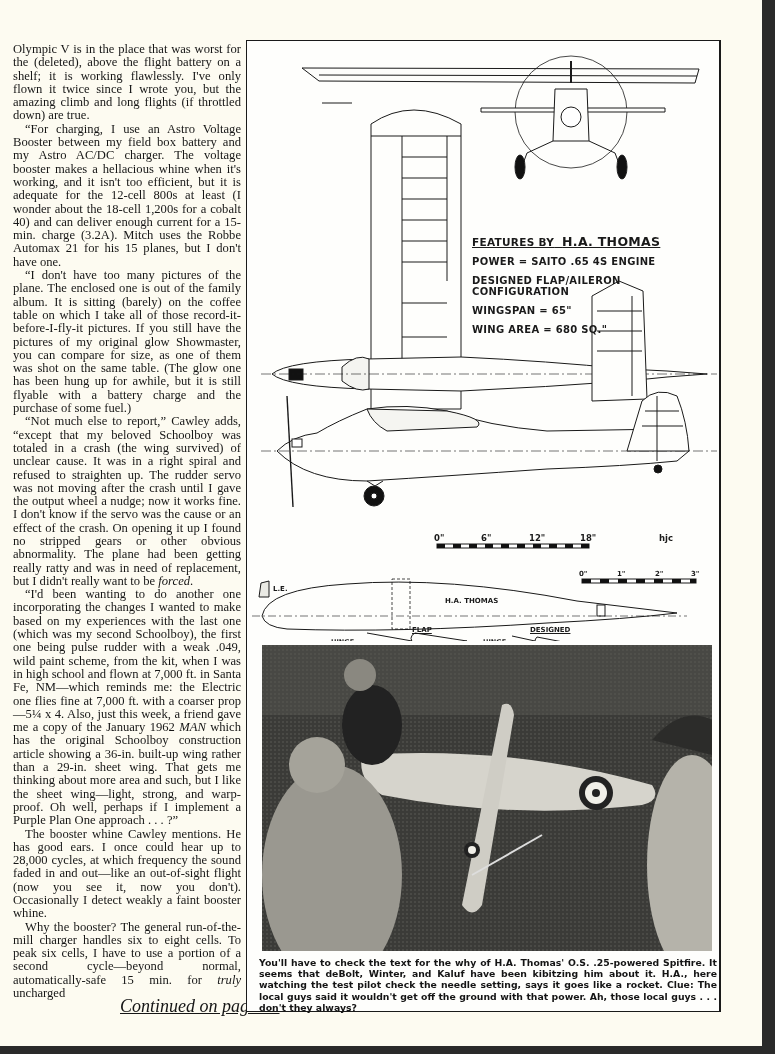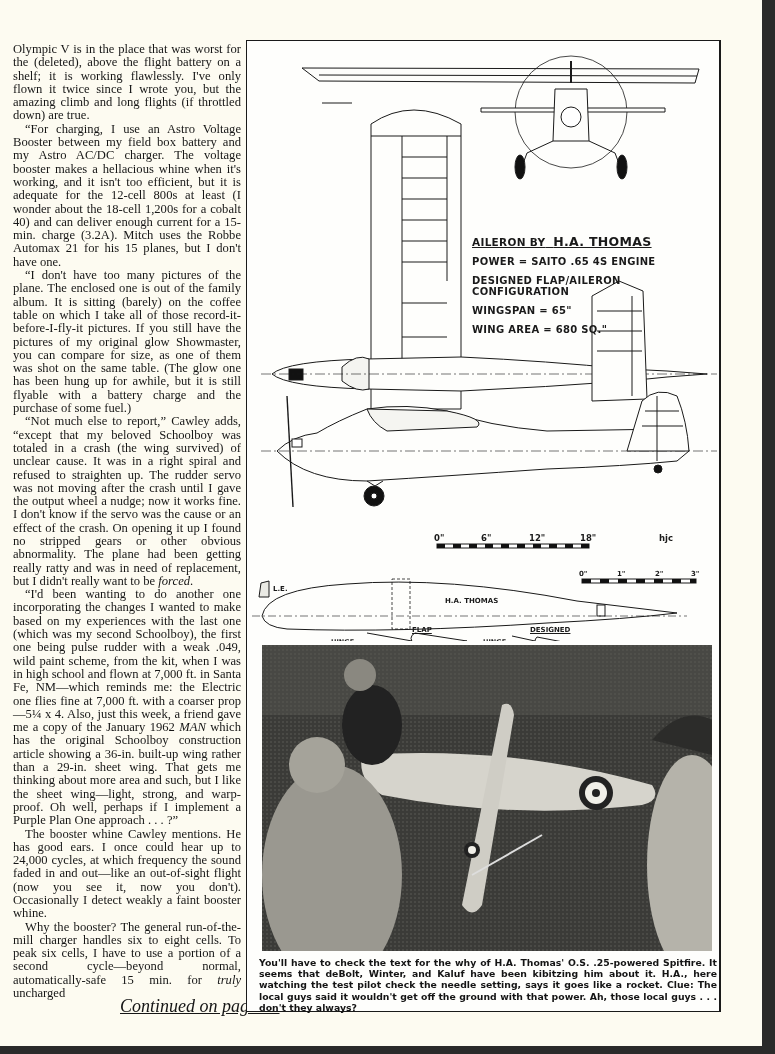--- a/index.html
+++ b/index.html
@@ -34,21 +34,21 @@
 <body>
 
 <div class="page">
 
   <div class="col-text">
     <p class="first">Olympic V is in the place that was worst for the (deleted), above the flight battery on a shelf; it is working flawlessly. I've only flown it twice since I wrote you, but the amazing climb and long flights (if throttled down) are true.</p>
     <p>“For charging, I use an Astro Voltage Booster between my field box battery and my Astro AC/DC charger. The voltage booster makes a hellacious whine when it's working, and it isn't too efficient, but it is adequate for the 12-cell 800s at least (I wonder about the 18-cell 1,200s for a cobalt 40) and can deliver enough current for a 15-min. charge (3.2A). Mitch uses the Robbe Automax 21 for his 15 planes, but I don't have one.</p>
     <p>“I don't have too many pictures of the plane. The enclosed one is out of the family album. It is sitting (barely) on the coffee table on which I take all of those record-it-before-I-fly-it pictures. If you still have the pictures of my original glow Showmaster, you can compare for size, as one of them was shot on the same table. (The glow one has been hung up for awhile, but it is still flyable with a battery charge and the purchase of some fuel.)</p>
     <p><span>“Not much else to report,” Cawley adds, “except that my beloved Schoolboy was totaled in a crash (the wing survived) of unclear cause. It was in a right spiral and refused to straighten up. The rudder servo was not moving after the crash until I gave the output wheel a nudge; now it works fine. I don't know if the servo was the cause or an effect of the crash. On opening it up I found no stripped gears or other obvious abnormality. The plane had been getting really ratty and was in need of replacement, but I didn't really want to be </span><em>forced</em><span>.</span></p>
     <p><span>“I'd been wanting to do another one incorporating the changes I wanted to make based on my experiences with the last one (which was my second Schoolboy), the first one being pulse rudder with a weak .049, wild paint scheme, from the kit, when I was in high school and flown at 7,000 ft. in Santa Fe, NM—which reminds me: the Electric one flies fine at 7,000 ft. with a coarser prop—5¼ x 4. Also, just this week, a friend gave me a copy of the January 1962 </span><em>MAN</em><span> which has the original Schoolboy construction article showing a 36-in. built-up wing rather than a 29-in. sheet wing. That gets me thinking about more area and such, but I like the sheet wing—light, strong, and warp-proof. Oh well, perhaps if I implement a Purple Plan One approach . . . ?”</span></p>
-    <p>The booster whine Cawley mentions. He has good ears. I once could hear up to 24,000 cycles, at which frequency the sound faded in and out—like an out-of-sight flight (now you see it, now you don't). Occasionally I detect weakly a faint booster whine.</p>
+    <p>The booster whine Cawley mentions. He has good ears. I once could hear up to 28,000 cycles, at which frequency the sound faded in and out—like an out-of-sight flight (now you see it, now you don't). Occasionally I detect weakly a faint booster whine.</p>
     <p><span>Why the booster? The general run-of-the-mill charger handles six to eight cells. To peak six cells, I have to use a portion of a second cycle—beyond normal, automatically-safe 15 min. for </span><em>truly</em><span> uncharged</span></p>
   </div>
   <div class="continued">Continued on page 38</div>
 
   <div class="frame">
     <svg class="drawing" viewBox="0 0 472 600" width="472" height="600">
       <g stroke="#1a1a1a" stroke-width="1" fill="none">
 
         <path d="M55 27 L452 28 L448 42 L72 40 Z" fill="#fdfdfb"></path>
         <line x1="72" y1="34" x2="450" y2="35"></line>
@@ -133,21 +133,21 @@
         <text font-size="7" x="408" y="535">2"</text>
         <text font-size="7" x="444" y="535">3"</text>
         <text font-size="7" x="26" y="550">L.E.</text>
         <text font-size="7" x="198" y="562">H.A.  THOMAS</text>
         <text font-size="6.5" x="84" y="603">HINGE</text>
         <text font-size="6.5" x="236" y="603">HINGE</text>
       </g>
     </svg>
 
     <div class="specs">
-      <div class="designer"><span>AILERON BY</span>&nbsp;&nbsp;<span class="name">H.A. THOMAS</span></div>
+      <div class="designer"><span>FEATURES BY</span>&nbsp;&nbsp;<span class="name">H.A. THOMAS</span></div>
       <div class="line">POWER = SAITO .65  4S ENGINE</div>
       <div class="line">DESIGNED FLAP/AILERON CONFIGURATION</div>
       <div class="line">WINGSPAN = 65"</div>
       <div class="line">WING  AREA = 680 SQ."</div>
     </div>
 
     <div style="position:absolute;left:165px;top:585px;font-family:'DejaVu Sans',sans-serif;font-weight:bold;font-size:7px;text-decoration:underline;color:#1a1a1a;text-align:center;">FLAP</div>
     <div style="position:absolute;left:283px;top:585px;font-family:'DejaVu Sans',sans-serif;font-weight:bold;font-size:7px;text-decoration:underline;color:#1a1a1a;">DESIGNED</div>
 
     <div class="photo">

